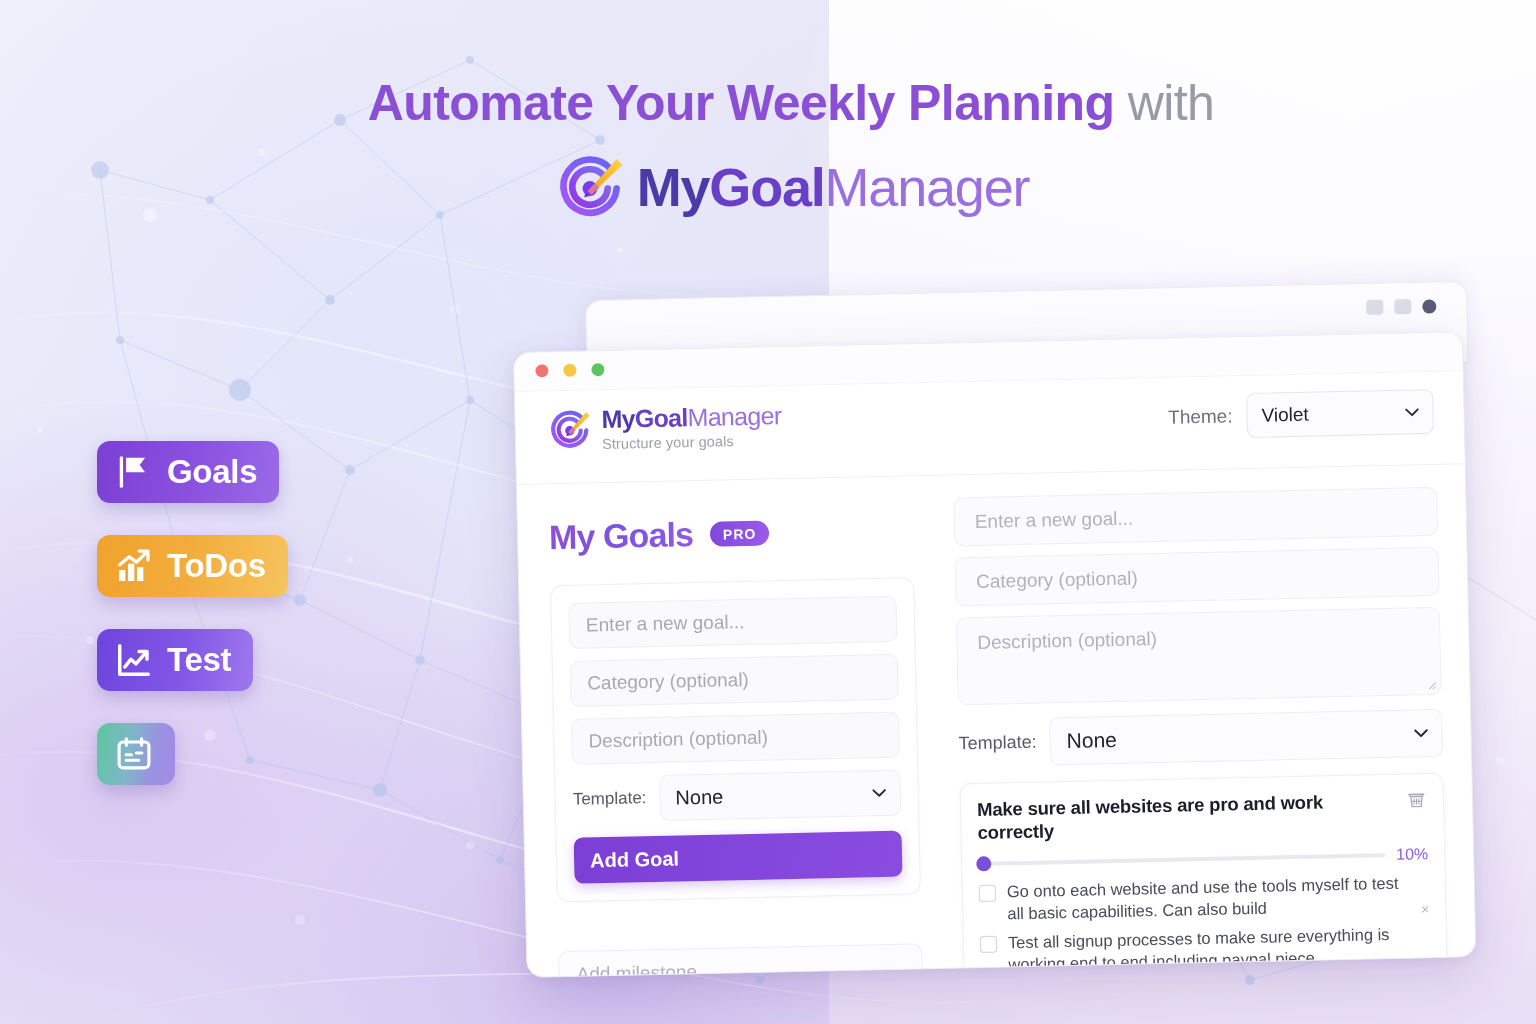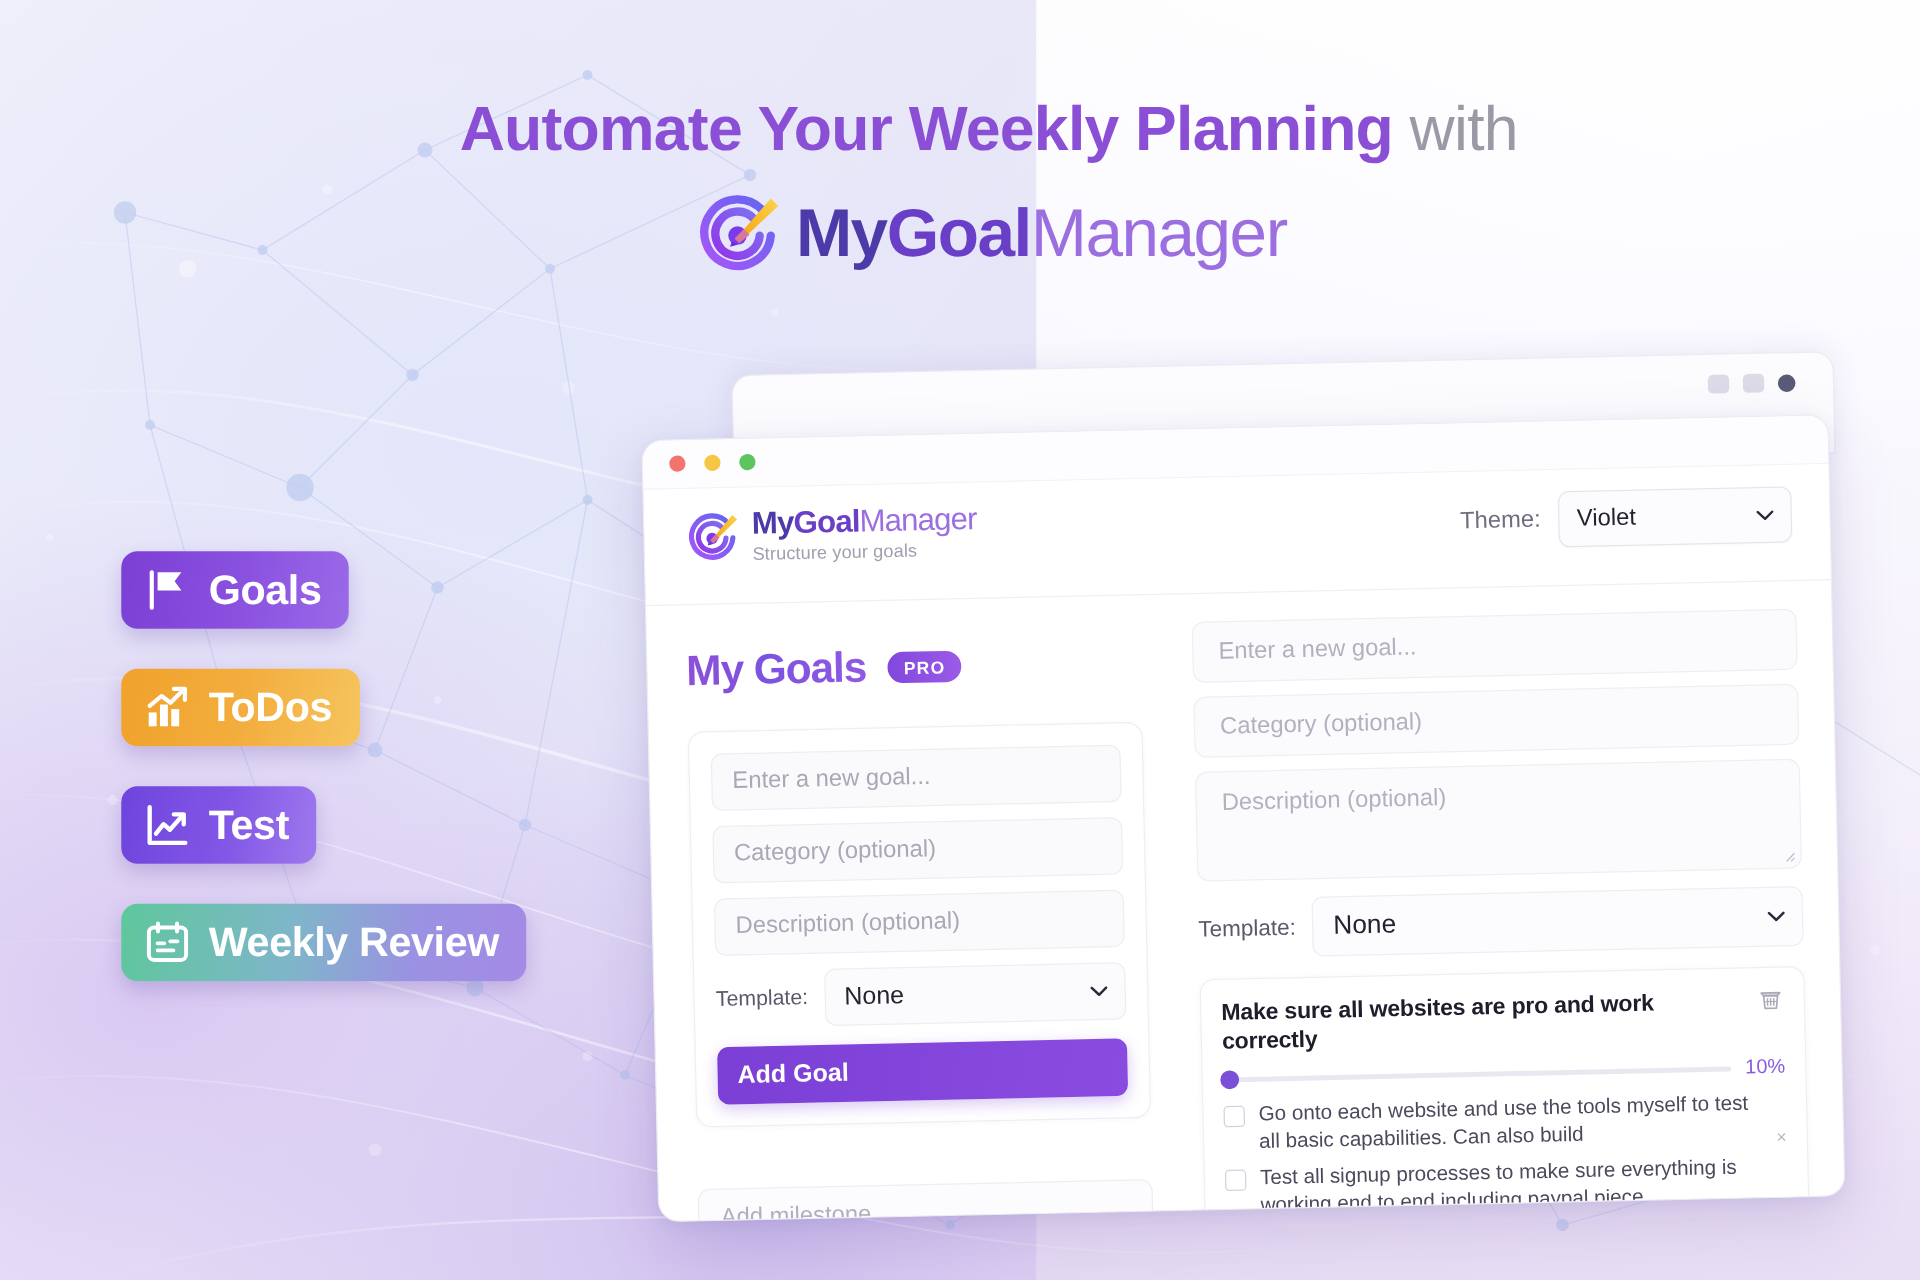--- a/index.html
+++ b/index.html
@@ -364,21 +364,20 @@
     <span>Test</span>
   </div>
 
   <div class="badge badge-weekly">
     <svg class="bico" viewBox="0 0 24 24">
       <rect x="2.6" y="4.4" width="18.8" height="16.4" rx="2.6" stroke="#fff" stroke-width="2" fill="none"></rect>
       <path d="M7.2 2.4 v4 M16.8 2.4 v4" stroke="#fff" stroke-width="2" stroke-linecap="round"></path>
       <path d="M7 12.4 h3.4 M7 16 h8" stroke="#fff" stroke-width="1.9" stroke-linecap="round"></path>
       <path d="M13.4 11.4 h3.6" stroke="#fff" stroke-width="1.9" stroke-linecap="round"></path>
     </svg>
-    <span>Weekly Review</span>
   </div>
 </div>
 
 <div id="winwrap">
 
   <div class="win-back">
     <div class="win-back-ctl">
       <span class="wb-sq"></span>
       <span class="wb-sq"></span>
       <span class="wb-dot"></span>

